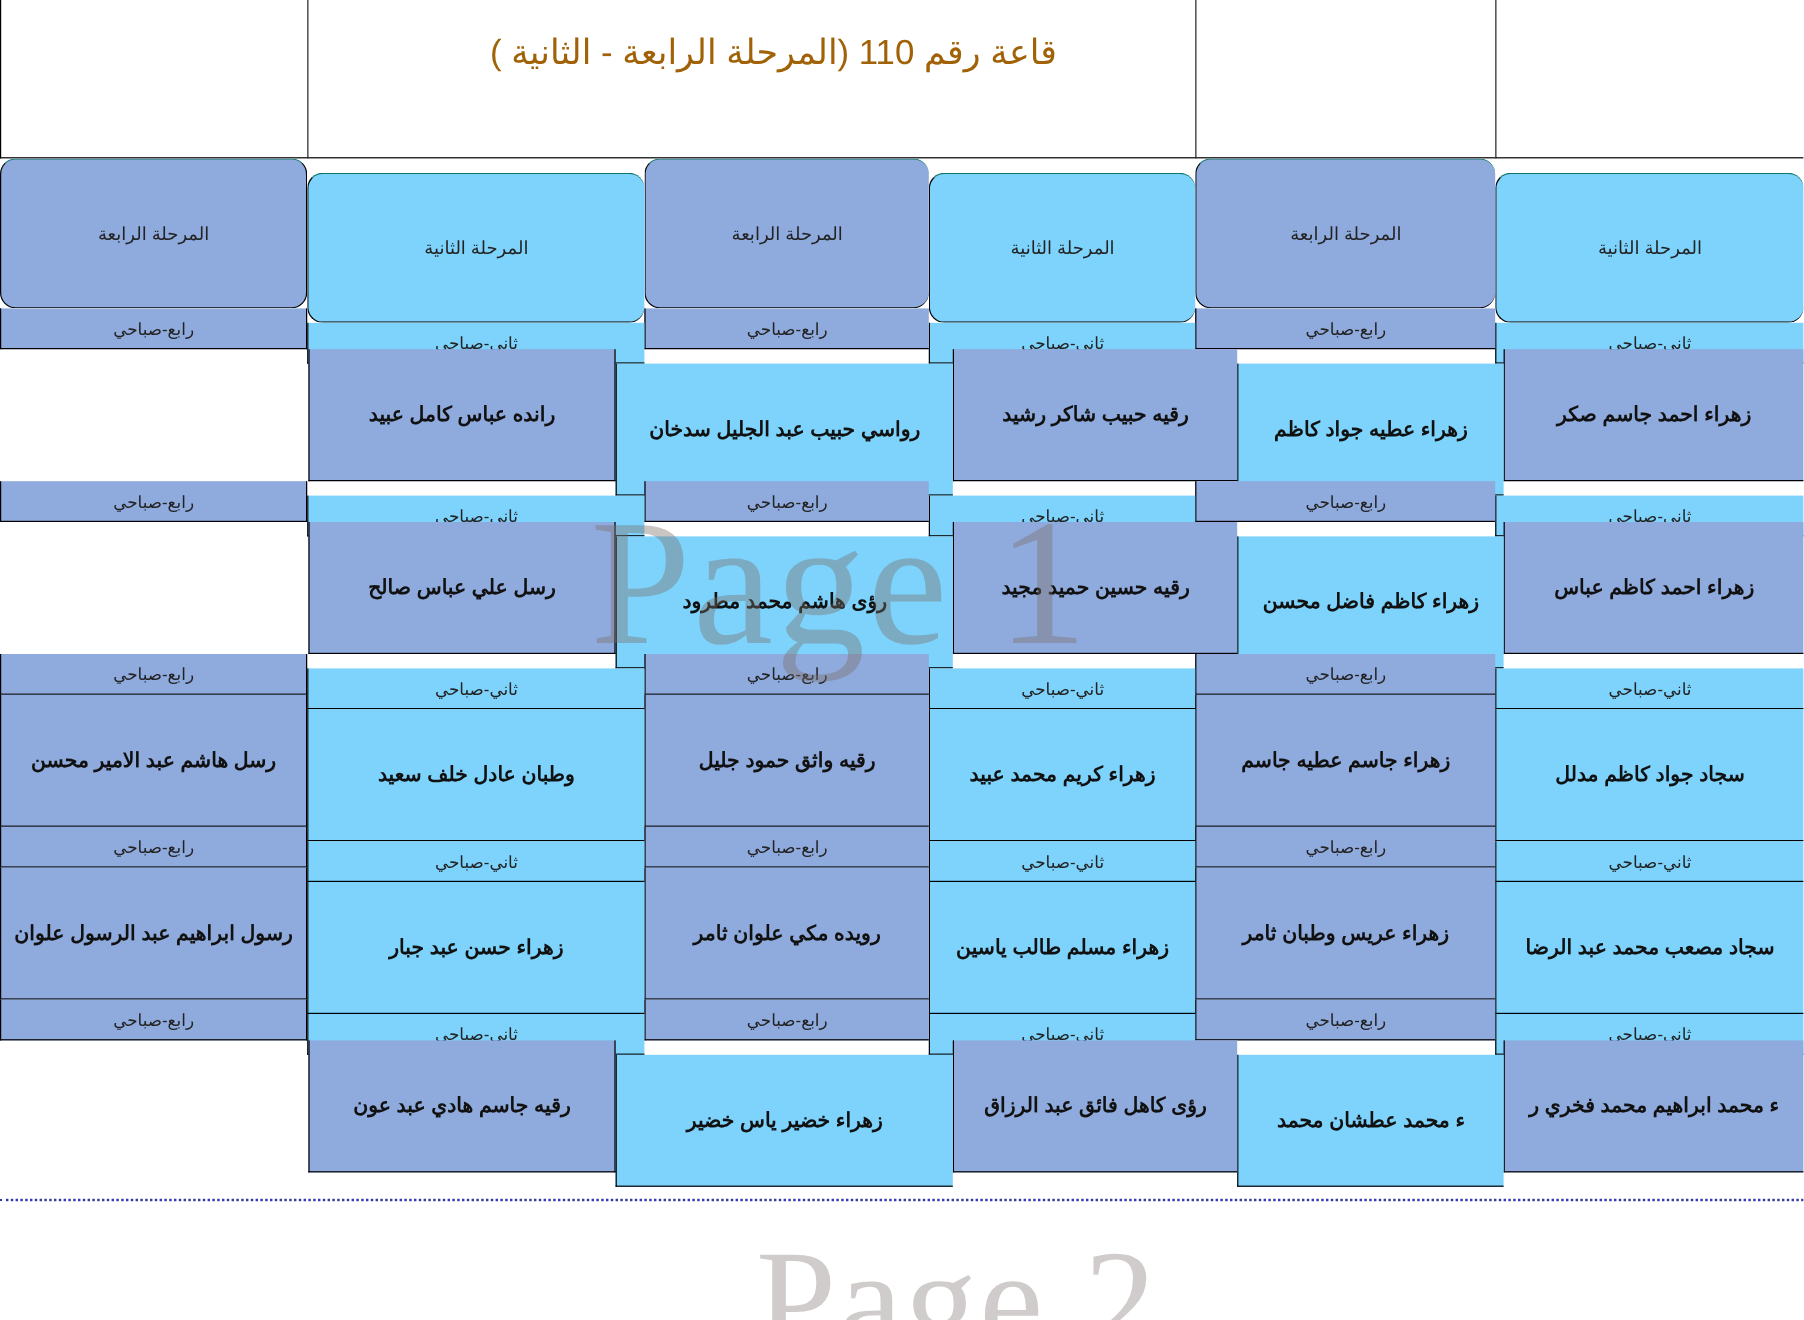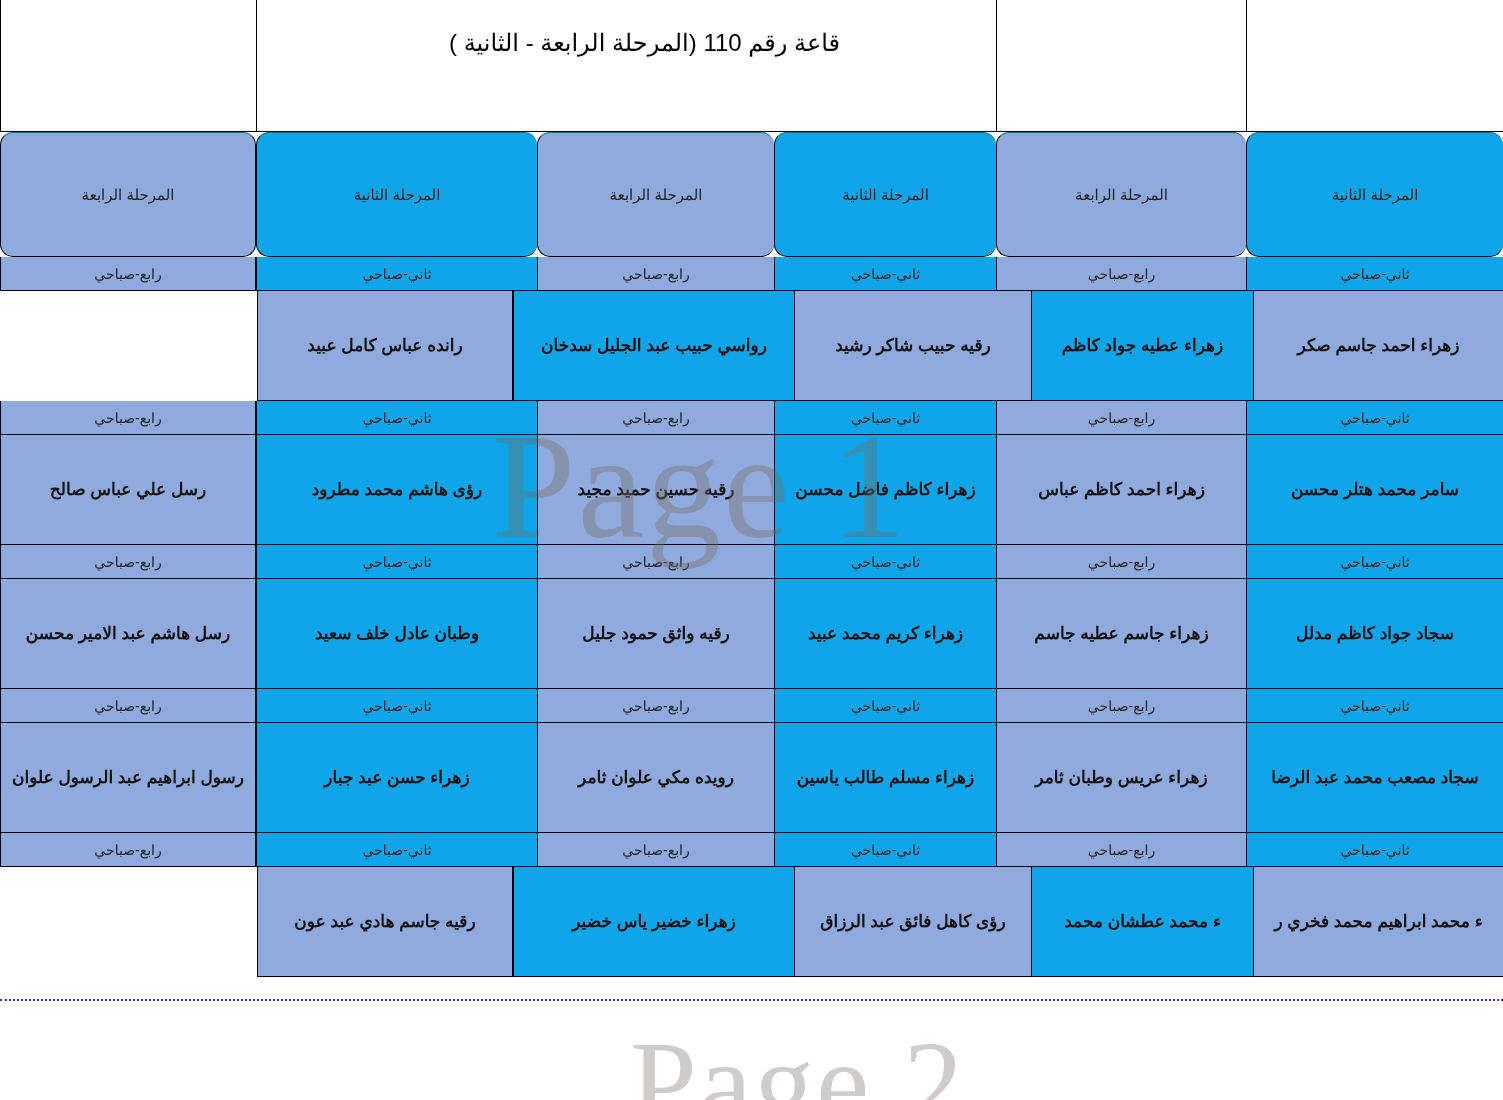--- a/index.html
+++ b/index.html
@@ -38,22 +38,22 @@
     border-right: 0;
   }
   .title-main {
     flex: 1;
     box-sizing: border-box;
     border-left: 1px solid #000;
     border-bottom: 1px solid #000;
     display: flex;
     align-items: center;
     justify-content: center;
-    font-size: 24px;
-    color: #000000;
+    font-size: 29px;
+    color: #a16207;
     background: #ffffff;
     padding-bottom: 45px;
     padding-left: 36px;
   }
 
   
   .grid {
     width: 1503px;
     box-sizing: border-box;
   }
@@ -76,21 +76,21 @@
     white-space: nowrap;
   }
   .row:first-child .cell {
     border-top: 1px solid #0f766e;
     border-radius: 13px;
   }
   .cell:last-child {
     border-right: 1px solid #000;
   }
 
-  .green { background: #0ea5e9; }
+  .green { background: #7dd3fc; margin-top: 12px; }
   .blue  { background: #8faadc; }
 
   
   .c0 { width: 257px; }
   .c1 { width: 250px; }
   .c2 { width: 222px; }
   .c3 { width: 237px; }
   .c4 { width: 281px; }
   .c5 { width: 256px; }
 
@@ -168,21 +168,20 @@
       </div>
       <div class="row row-shift">
         <div class="cell c0 green row-shift">ثاني-صباحي</div>
         <div class="cell c1 blue row-shift">رابع-صباحي</div>
         <div class="cell c2 green row-shift">ثاني-صباحي</div>
         <div class="cell c3 blue row-shift">رابع-صباحي</div>
         <div class="cell c4 green row-shift">ثاني-صباحي</div>
         <div class="cell c5 blue row-shift">رابع-صباحي</div>
       </div>
       <div class="row row-name">
-        <div class="cell c0 green row-name">سامر محمد هتلر محسن</div>
         <div class="cell c1 blue row-name">زهراء احمد كاظم عباس</div>
         <div class="cell c2 green row-name">زهراء كاظم فاضل محسن</div>
         <div class="cell c3 blue row-name">رقيه حسين حميد مجيد</div>
         <div class="cell c4 green row-name">رؤى هاشم محمد مطرود</div>
         <div class="cell c5 blue row-name">رسل علي عباس صالح</div>
       </div>
       <div class="row row-shift">
         <div class="cell c0 green row-shift">ثاني-صباحي</div>
         <div class="cell c1 blue row-shift">رابع-صباحي</div>
         <div class="cell c2 green row-shift">ثاني-صباحي</div>

